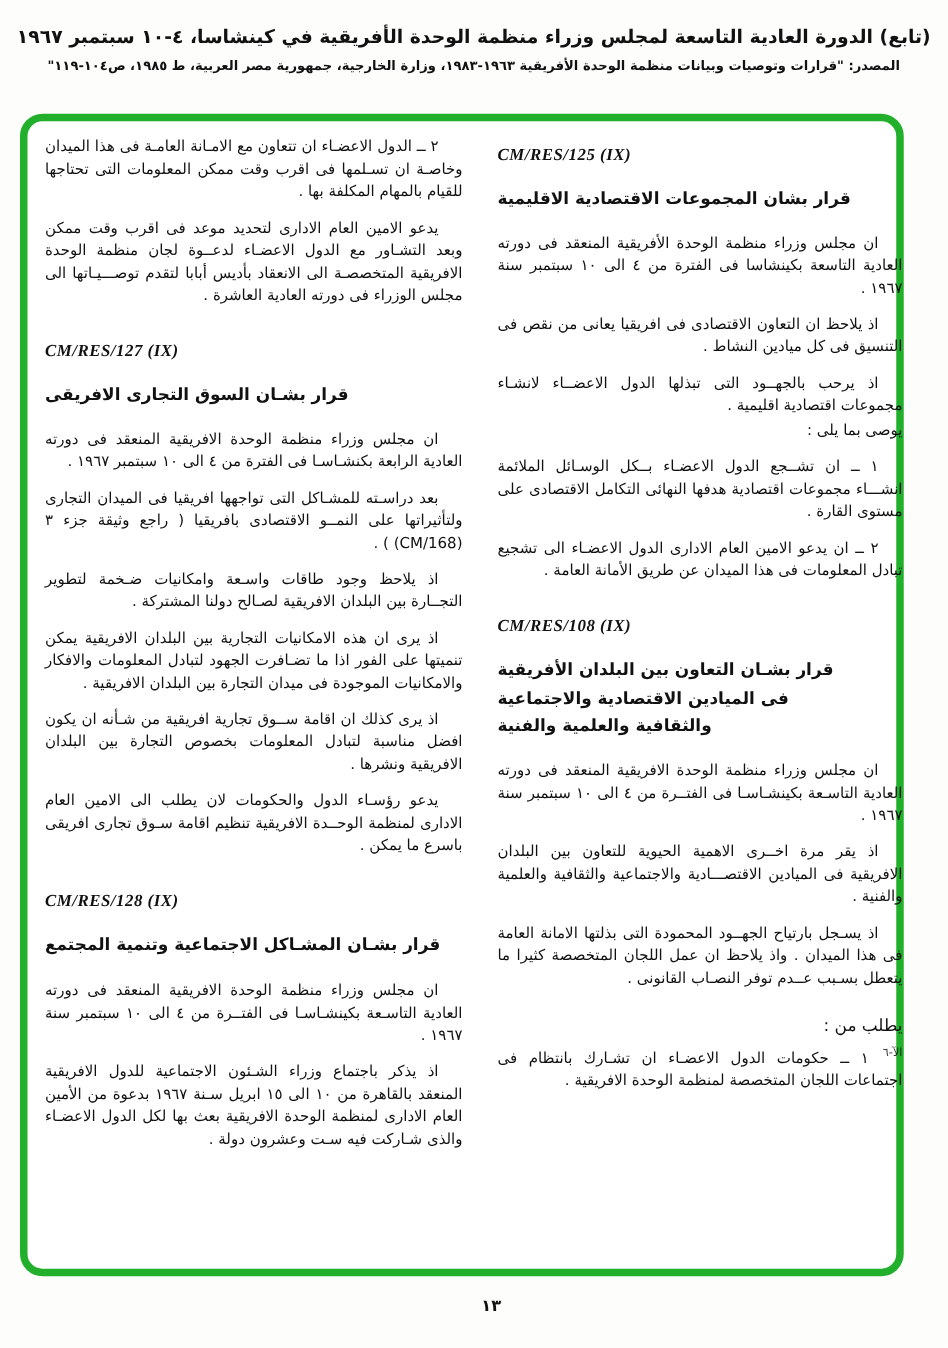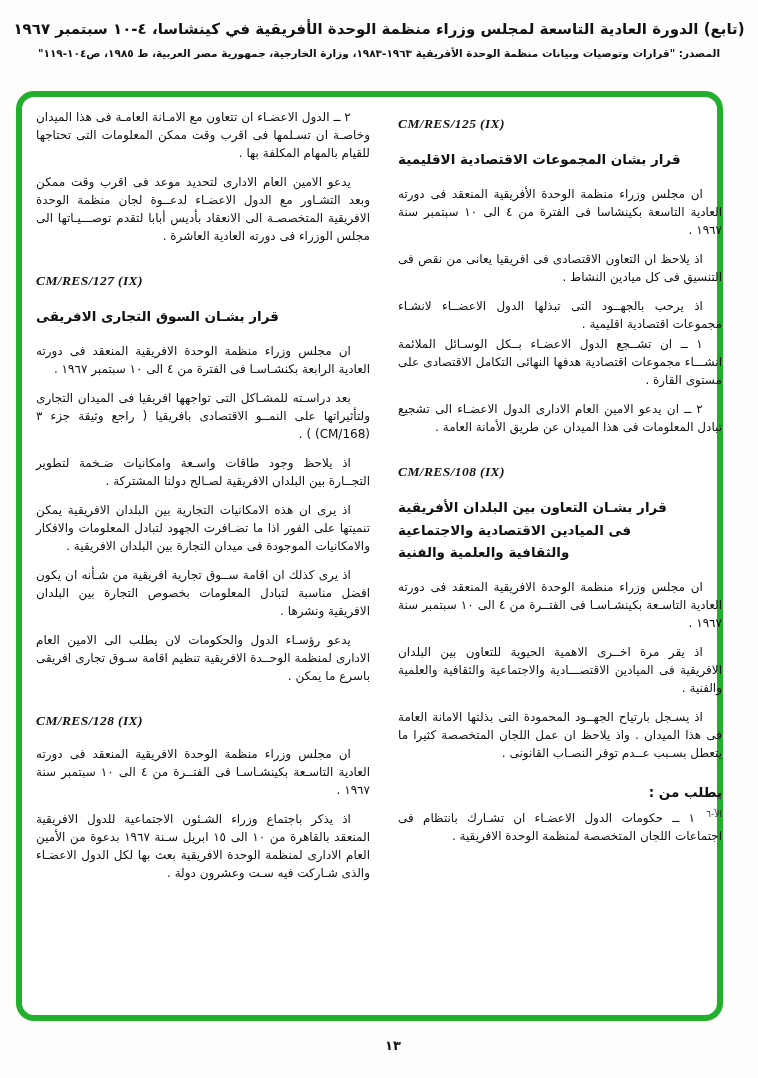--- a/index.html
+++ b/index.html
@@ -27,21 +27,21 @@
   .code{
     direction:ltr;text-align:left;unicode-bidi:embed;
     font-family:"Liberation Serif", serif;font-weight:bold;
     font-size:13.5px;letter-spacing:.4px;margin:28px 0 16px 0;font-style:italic;
   }
   .code.first{margin-top:4px;}
   .title{
     font-weight:bold;font-size:13.5px;text-align:left;
     margin:0 0 15px 0;white-space:pre-line;line-height:1.65;
   }
-  .lead{font-weight:bold;font-size:13.5px;text-align:right;margin:22px 0 8px 0;}
+  .lead{font-weight:normal;font-size:13.5px;text-align:right;margin:22px 0 8px 0;}
   .artifact{font-size:9px;opacity:.85;vertical-align:super;margin-left:2px;}
   .page-number{
     position:absolute;top:1038px;left:0;width:100%;
     text-align:center;font-size:13px;font-weight:bold;padding-left:14px;
   }
 </style>
 </head>
 <body>
 
 <div class="header">
@@ -50,20 +50,21 @@
 </div>
 
 <div class="frame"></div>
 
 <div class="col col-right">
   <div class="code first">CM/RES/125 (IX)</div>
   <div class="title">قرار بشان المجموعات الاقتصادية الاقليمية</div>
   <div class="para">ان مجلس وزراء منظمة الوحدة الأفريقية المنعقد فى دورته العادية التاسعة بكينشاسا فى الفترة من ٤ الى ١٠ سبتمبر سنة ١٩٦٧ .</div>
   <div class="para">اذ يلاحظ ان التعاون الاقتصادى فى افريقيا يعانى من نقص فى التنسيق فى كل ميادين النشاط .</div>
   <div class="para tight">اذ يرحب بالجهــود التى تبذلها الدول الاعضــاء لانشـاء مجموعات اقتصادية اقليمية .</div>
+  <div class="para noindent">يوصى بما يلى :</div>
   <div class="para">١ ــ ان تشــجع الدول الاعضـاء بــكل الوسـائل الملائمة انشـــاء مجموعات اقتصادية هدفها النهائى التكامل الاقتصادى على مستوى القارة .</div>
   <div class="para">٢ ــ ان يدعو الامين العام الادارى الدول الاعضـاء الى تشجيع تبادل المعلومات فى هذا الميدان عن طريق الأمانة العامة .</div>
   <div class="code">CM/RES/108 (IX)</div>
   <div class="title">قرار بشـان التعاون بين البلدان الأفريقية
 فى الميادين الاقتصادية والاجتماعية
 والثقافية والعلمية والفنية</div>
   <div class="para">ان مجلس وزراء منظمة الوحدة الافريقية المنعقد فى دورته العادية التاسـعة بكينشـاسـا فى الفتــرة من ٤ الى ١٠ سبتمبر سنة ١٩٦٧ .</div>
   <div class="para">اذ يقر مرة اخــرى الاهمية الحيوية للتعاون بين البلدان الافريقية فى الميادين الاقتصـــادية والاجتماعية والثقافية والعلمية والفنية .</div>
   <div class="para">اذ يسـجل بارتياح الجهــود المحمودة التى بذلتها الامانة العامة فى هذا الميدان . واذ يلاحظ ان عمل اللجان المتخصصة كثيرا ما يتعطل بسـبب عــدم توفر النصـاب القانونى .</div>
   <div class="lead">يطلب من :</div>
@@ -78,17 +79,18 @@
   <div class="para">يدعو الامين العام الادارى لتحديد موعد فى اقرب وقت ممكن وبعد التشـاور مع الدول الاعضـاء لدعــوة لجان منظمة الوحدة الافريقية المتخصصـة الى الانعقاد بأديس أبابا لتقدم توصـــيـاتها الى مجلس الوزراء فى دورته العادية العاشرة .</div>
   <div class="code">CM/RES/127 (IX)</div>
   <div class="title">قرار بشـان السوق التجارى الافريقى</div>
   <div class="para">ان مجلس وزراء منظمة الوحدة الافريقية المنعقد فى دورته العادية الرابعة بكنشـاسـا فى الفترة من ٤ الى ١٠ سبتمبر ١٩٦٧ .</div>
   <div class="para">بعد دراسـته للمشـاكل التى تواجهها افريقيا فى الميدان التجارى ولتأثيراتها على النمــو الاقتصادى بافريقيا ( راجع وثيقة جزء ٣ (CM/168) ) .</div>
   <div class="para">اذ يلاحظ وجود طاقات واسـعة وامكانيات ضـخمة لتطوير التجــارة بين البلدان الافريقية لصـالح دولنا المشتركة .</div>
   <div class="para">اذ يرى ان هذه الامكانيات التجارية بين البلدان الافريقية يمكن تنميتها على الفور اذا ما تضـافرت الجهود لتبادل المعلومات والافكار والامكانيات الموجودة فى ميدان التجارة بين البلدان الافريقية .</div>
   <div class="para">اذ يرى كذلك ان اقامة ســوق تجارية افريقية من شـأنه ان يكون افضل مناسبة لتبادل المعلومات بخصوص التجارة بين البلدان الافريقية ونشرها .</div>
   <div class="para">يدعو رؤسـاء الدول والحكومات لان يطلب الى الامين العام الادارى لمنظمة الوحــدة الافريقية تنظيم اقامة سـوق تجارى افريقى باسرع ما يمكن .</div>
   <div class="code">CM/RES/128 (IX)</div>
+  <div class="title">قرار بشـان المشـاكل الاجتماعية وتنمية المجتمع</div>
   <div class="para">ان مجلس وزراء منظمة الوحدة الافريقية المنعقد فى دورته العادية التاسـعة بكينشـاسـا فى الفتــرة من ٤ الى ١٠ سبتمبر سنة ١٩٦٧ .</div>
   <div class="para">اذ يذكر باجتماع وزراء الشـئون الاجتماعية للدول الافريقية المنعقد بالقاهرة من ١٠ الى ١٥ ابريل سـنة ١٩٦٧ بدعوة من الأمين العام الادارى لمنظمة الوحدة الافريقية بعث بها لكل الدول الاعضـاء والذى شـاركت فيه سـت وعشرون دولة .</div>
 </div>
 
 <div class="page-number">١٣</div>
 
 </body></html>

